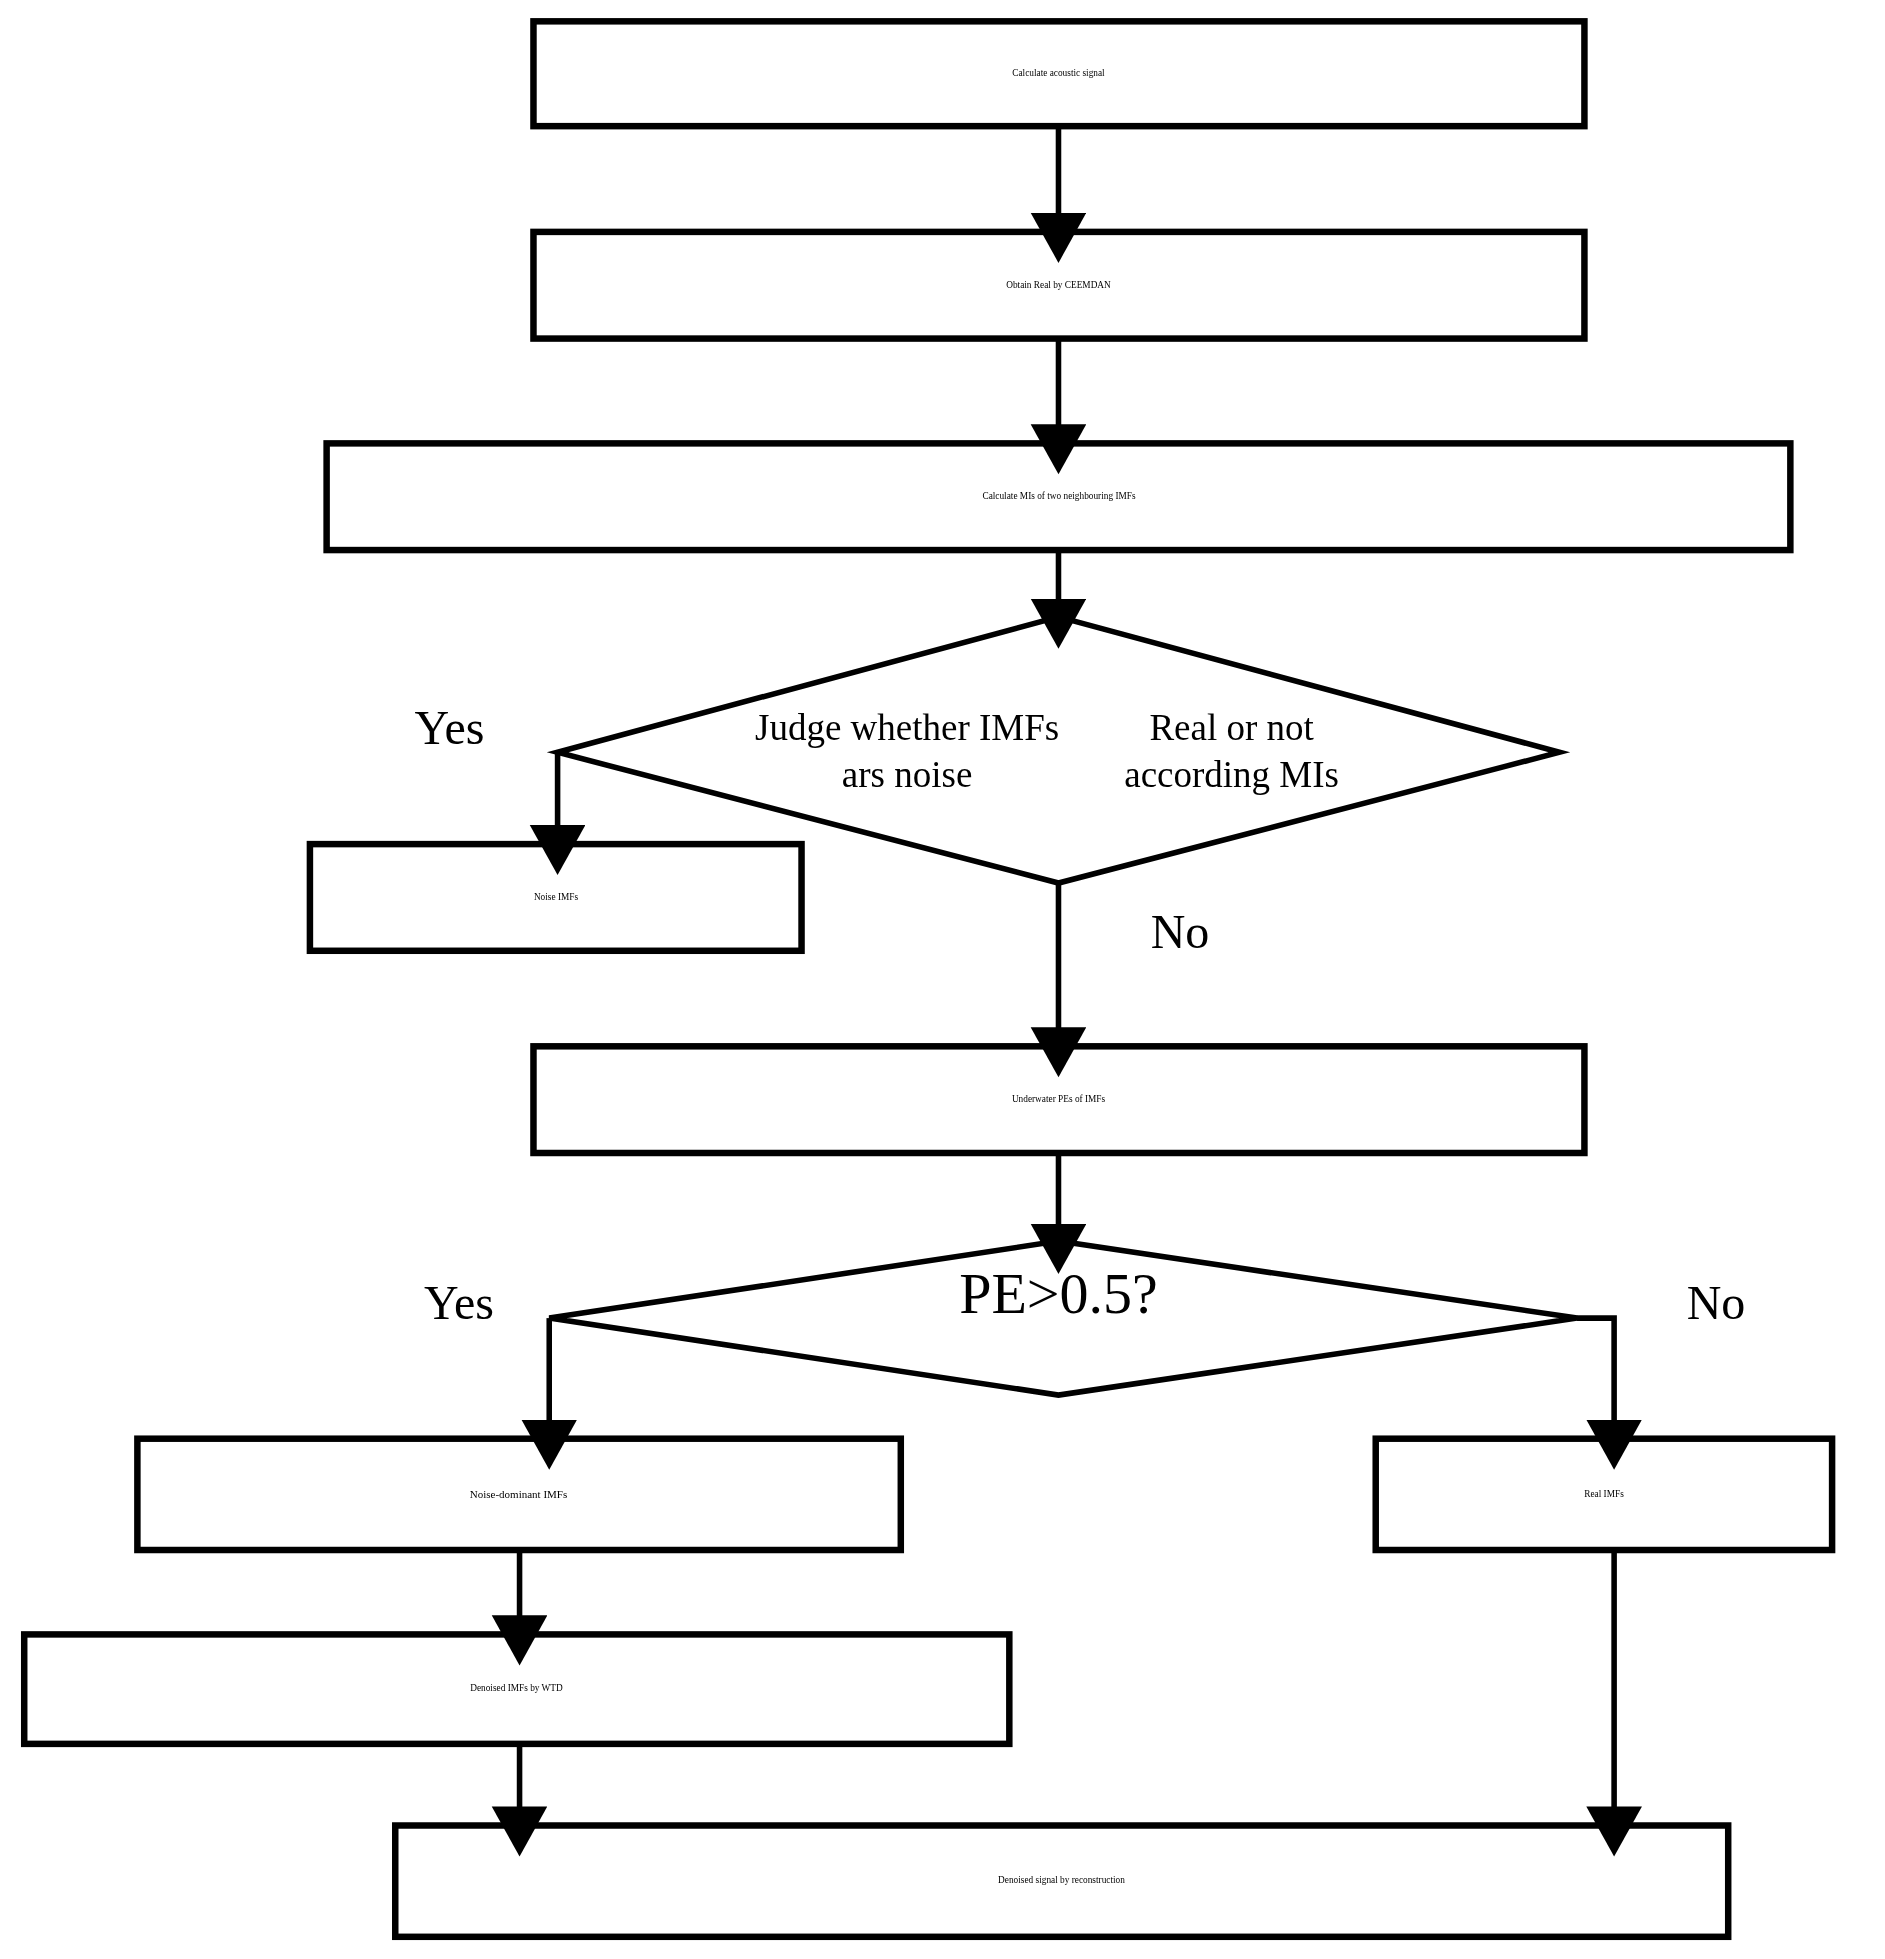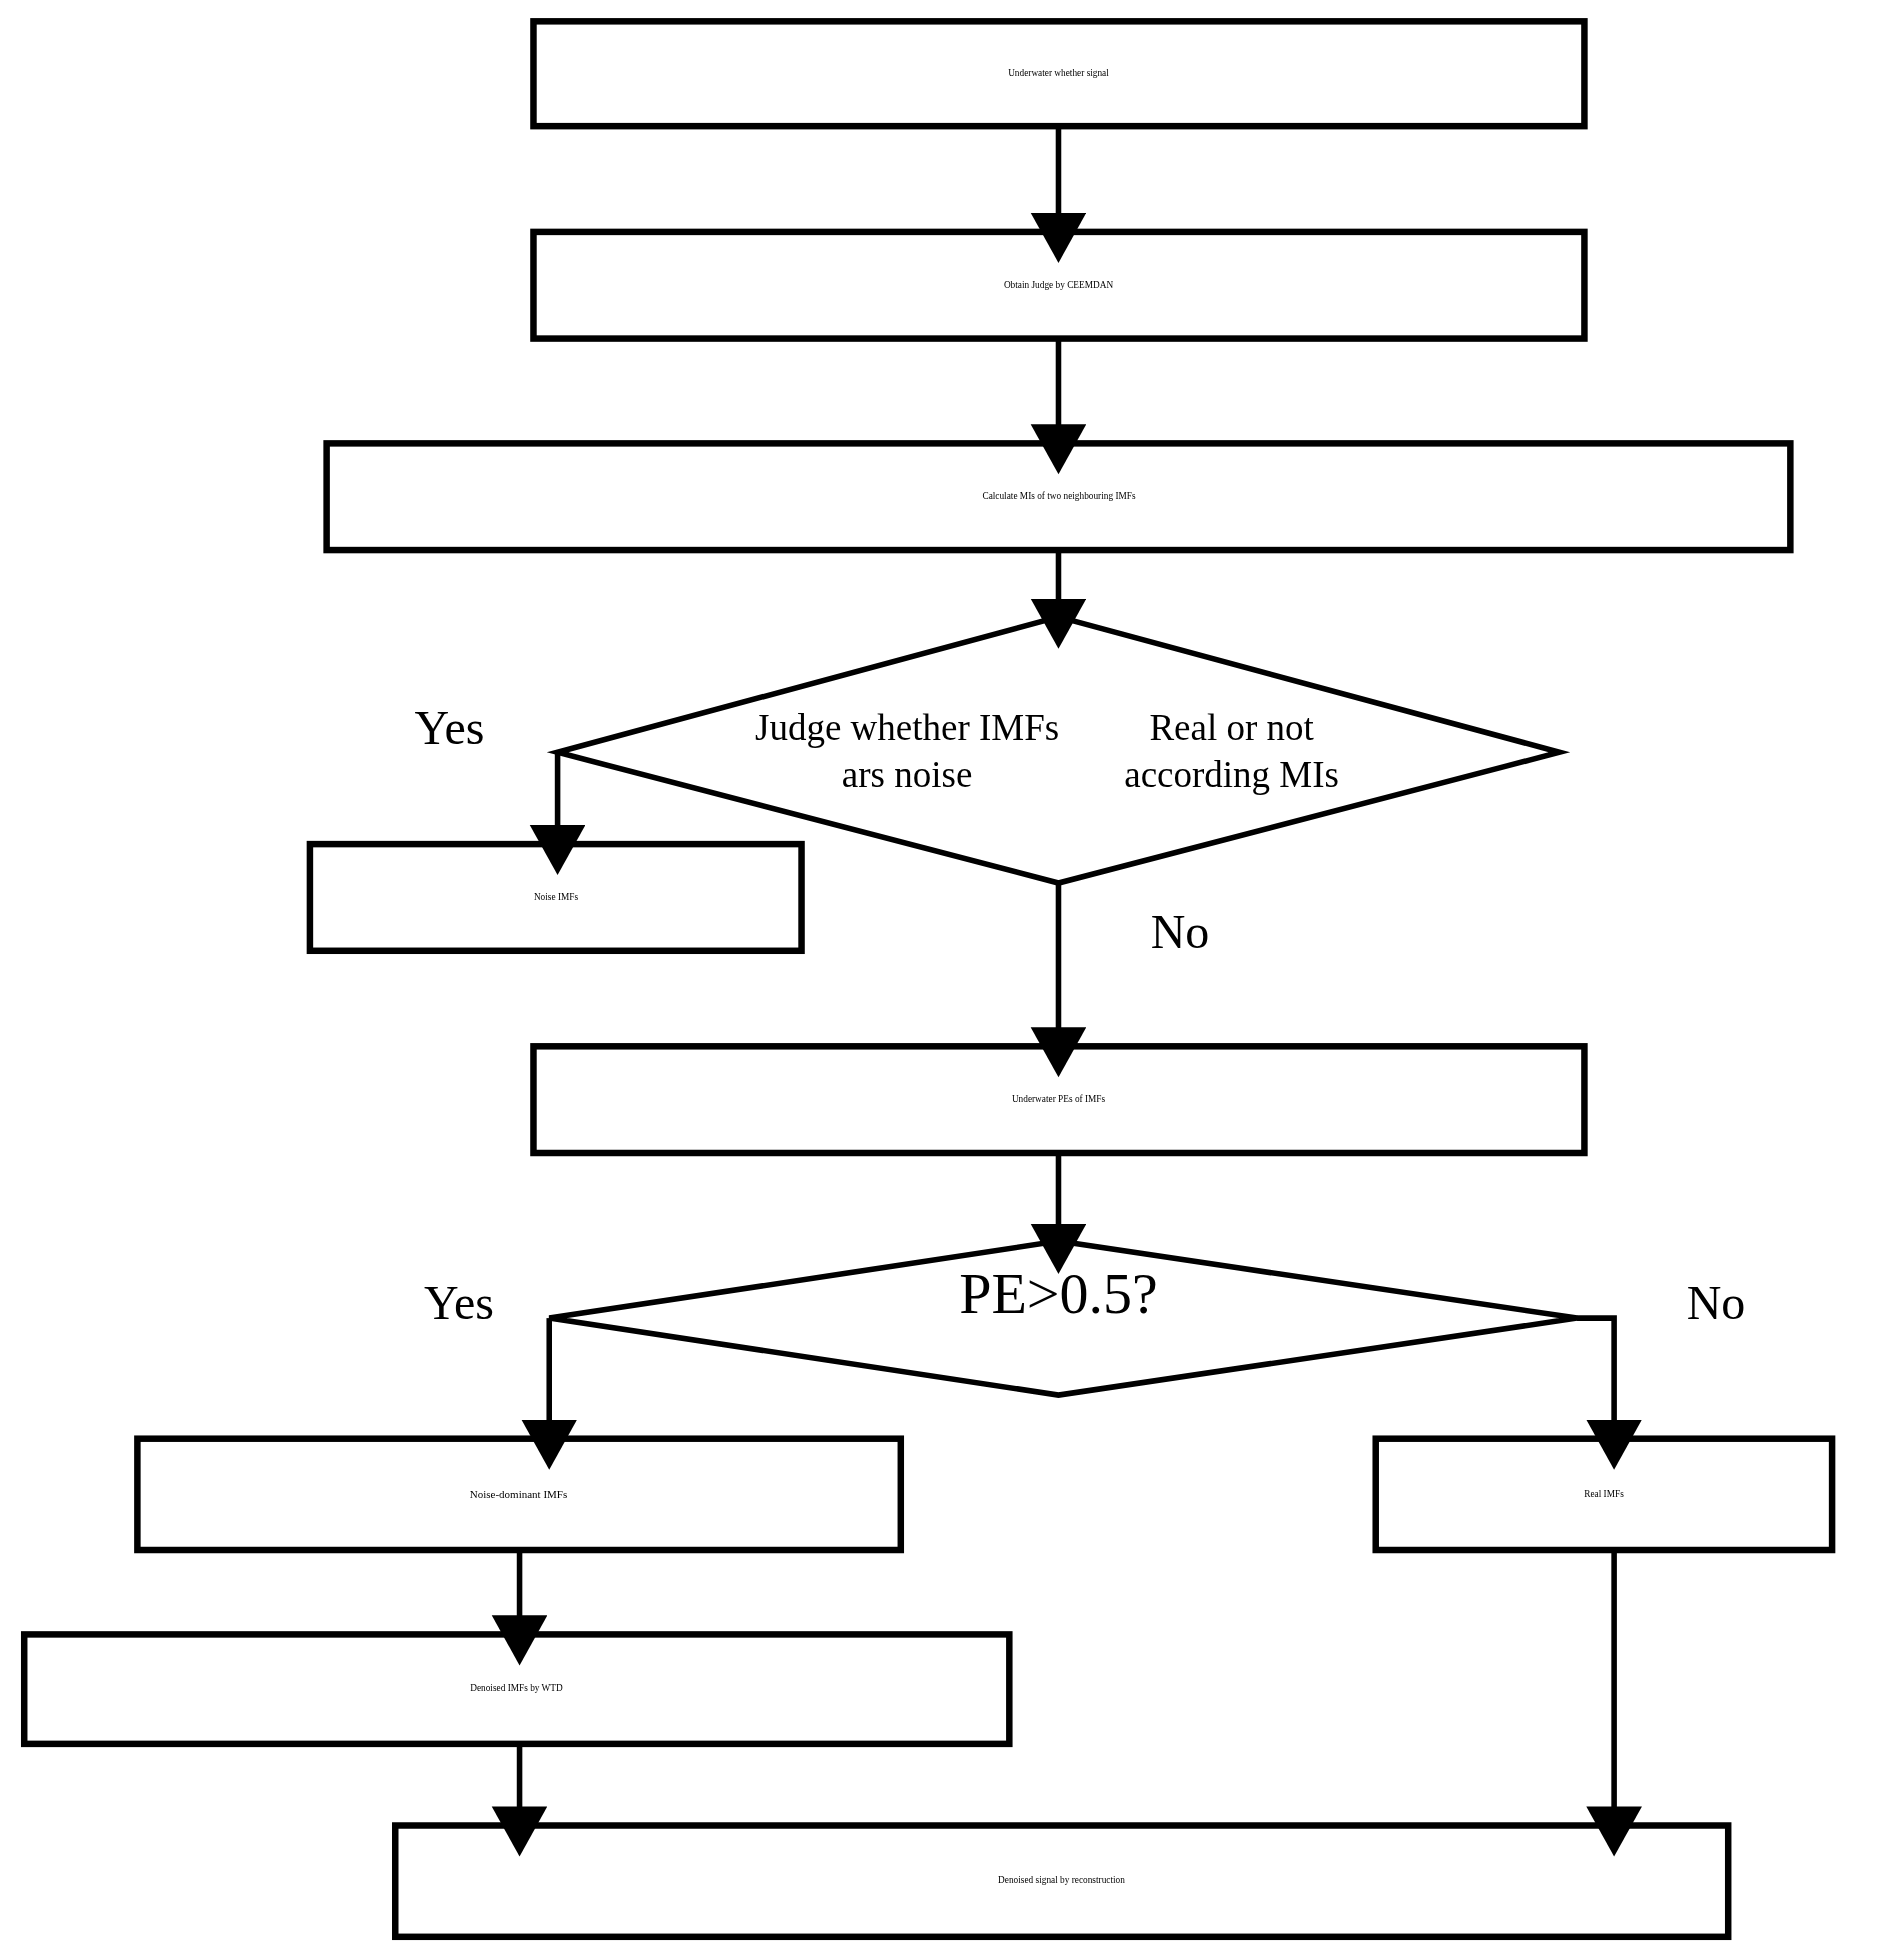--- a/index.html
+++ b/index.html
@@ -84,23 +84,23 @@
       <polyline points="1700,1421 1740,1421 1740,1537" marker-end="url(#arrowhead)"></polyline>
 
       <line x1="560" y1="1671" x2="560" y2="1748" marker-end="url(#arrowhead)"></line>
 
       <line x1="560" y1="1880" x2="560" y2="1954" marker-end="url(#arrowhead)"></line>
 
       <line x1="1740" y1="1671" x2="1740" y2="1954" marker-end="url(#arrowhead)"></line>
     </g>
   </svg>
 
-  <div class="node-label box-label" style="left: 533px; top: 21.3px; width: 1051px; height: 105px; font-size: 9.3px;">Underwater whether signal</div>
+  <div class="node-label box-label" style="left: 533px; top: 21.3px; width: 1051px; height: 105px; font-size: 9.3px;">Calculate acoustic signal</div>
 
-  <div class="node-label box-label" style="left: 533px; top: 232px; width: 1051px; height: 107px; font-size: 9.3px;">Obtain Judge by CEEMDAN</div>
+  <div class="node-label box-label" style="left: 533px; top: 232px; width: 1051px; height: 107px; font-size: 9.3px;">Obtain Real by CEEMDAN</div>
 
   <div class="node-label box-label" style="left: 327px; top: 443px; width: 1464px; height: 107px; font-size: 9.3px;">Calculate MIs of two neighbouring IMFs</div>
 
   <div class="node-label diamond-label-small" style="left:734px; top:691px; width:649px; height:121px; flex-direction:row;">
     <span>Judge whether IMFs ars noise</span>
     <span>Real or not according MIs</span>
   </div>
 
   <div class="node-label box-label" style="left: 310px; top: 844px; width: 492px; height: 107px; font-size: 9.3px;">Noise IMFs</div>
 

